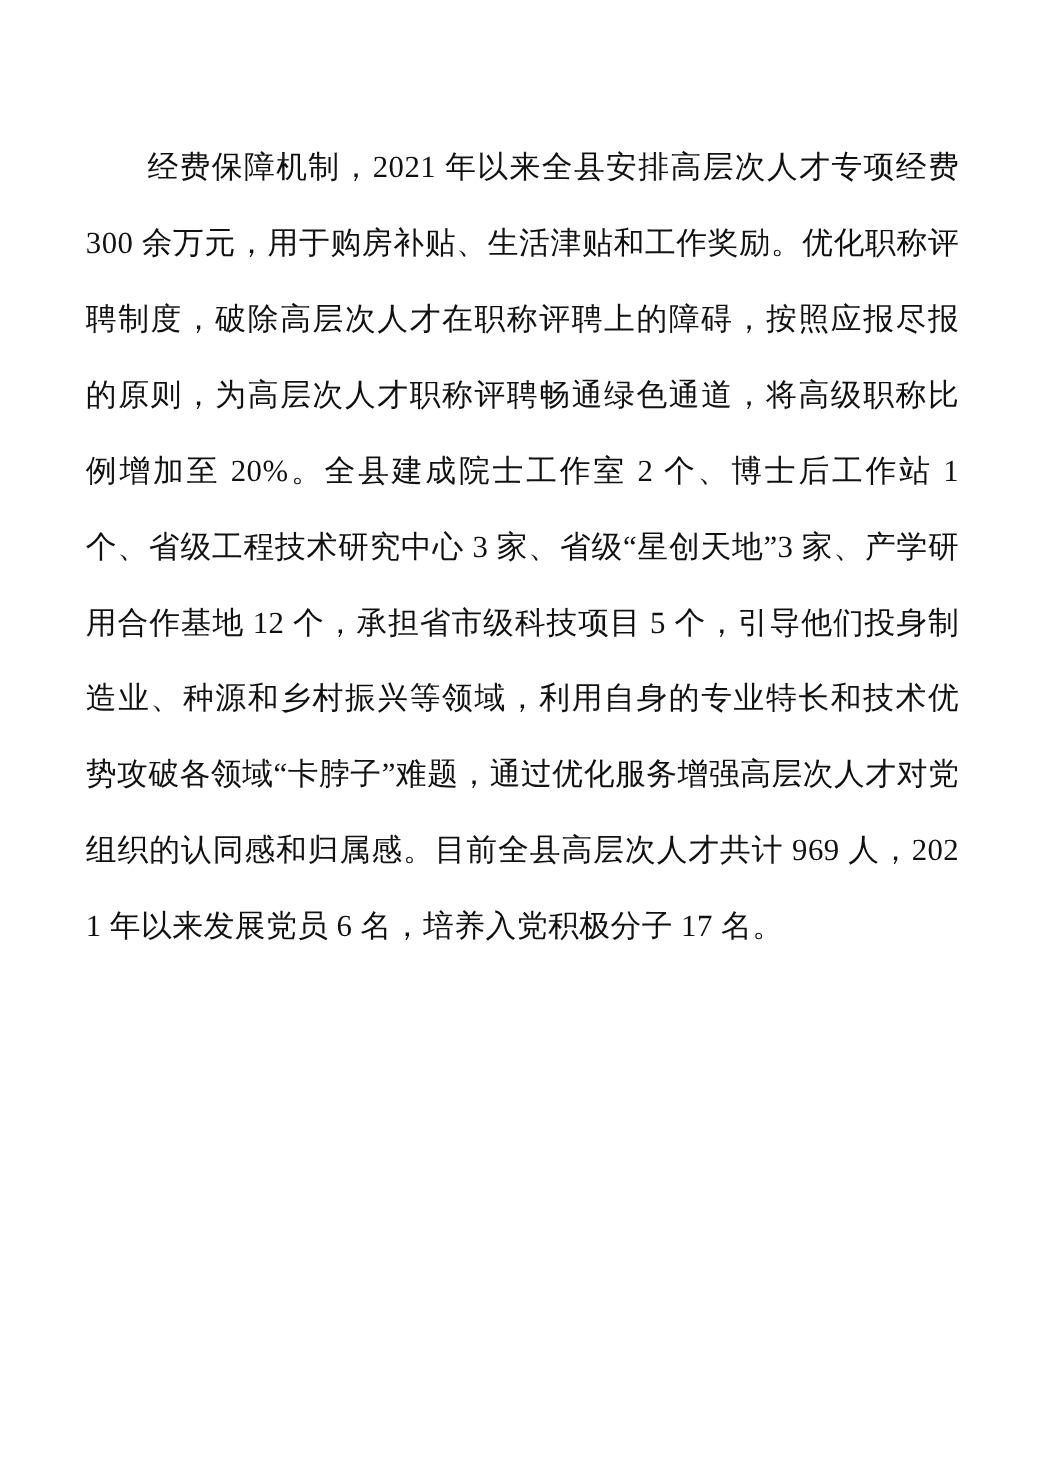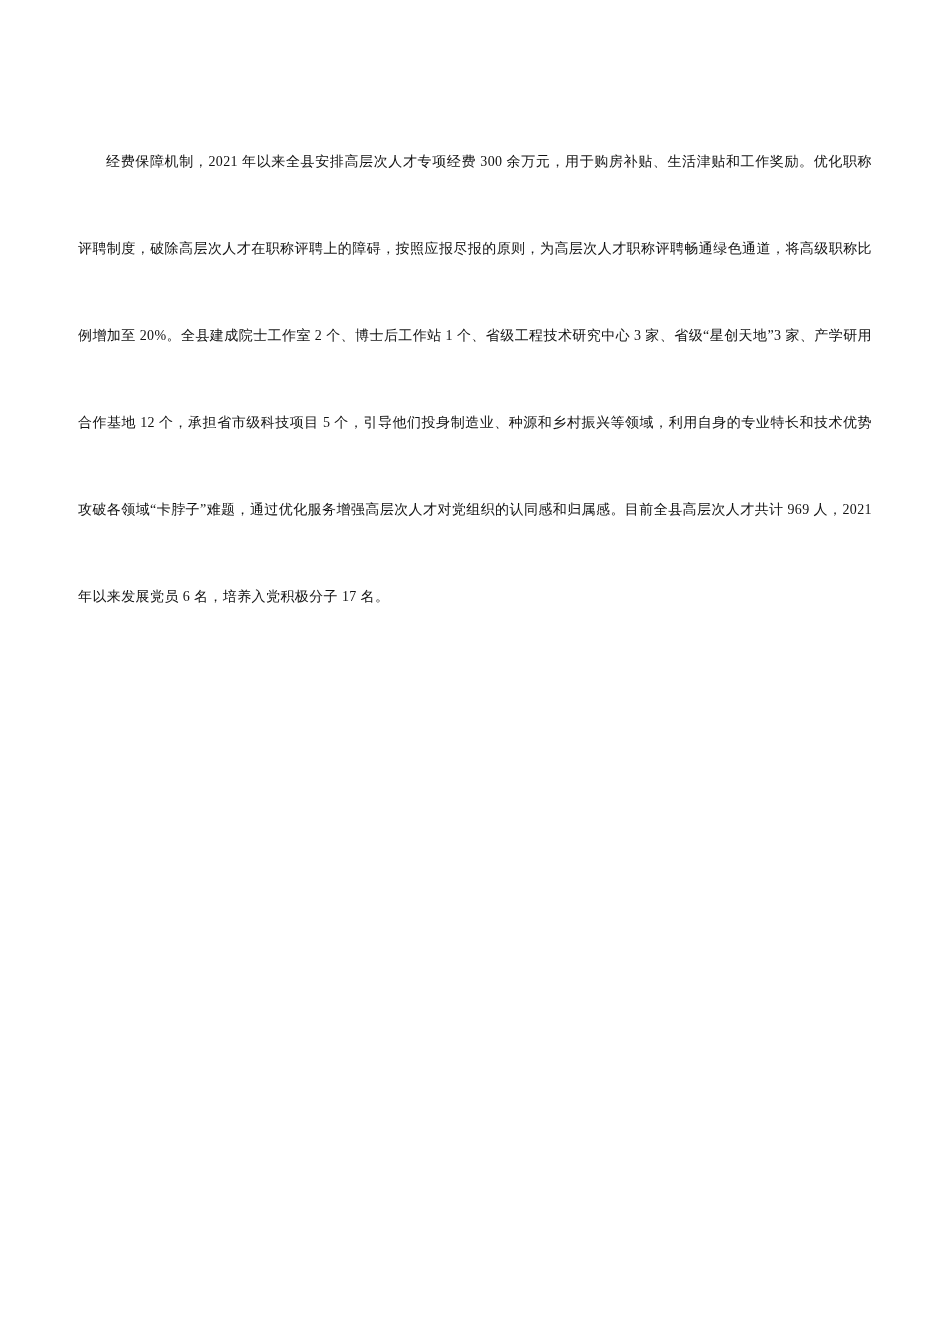--- a/index.html
+++ b/index.html
@@ -16,22 +16,22 @@
   .page {
     position: relative;
     width: 950px;
     height: 1344px;
     background: #ffffff;
     box-sizing: border-box;
     padding: 118px 78px 60px 78px;
     overflow: hidden;
   }
   .doc-body {
-    font-size: 14px;
-    line-height: 87px;
+    font-size: 28px;
+    line-height: 69px;
     text-align: justify;
     text-justify: inter-ideograph;
     letter-spacing: 0.4px;
     color: #111111;
   }
   .doc-paragraph {
     margin: 0;
     text-indent: 2em;
     text-align: justify;
     text-justify: inter-ideograph;

